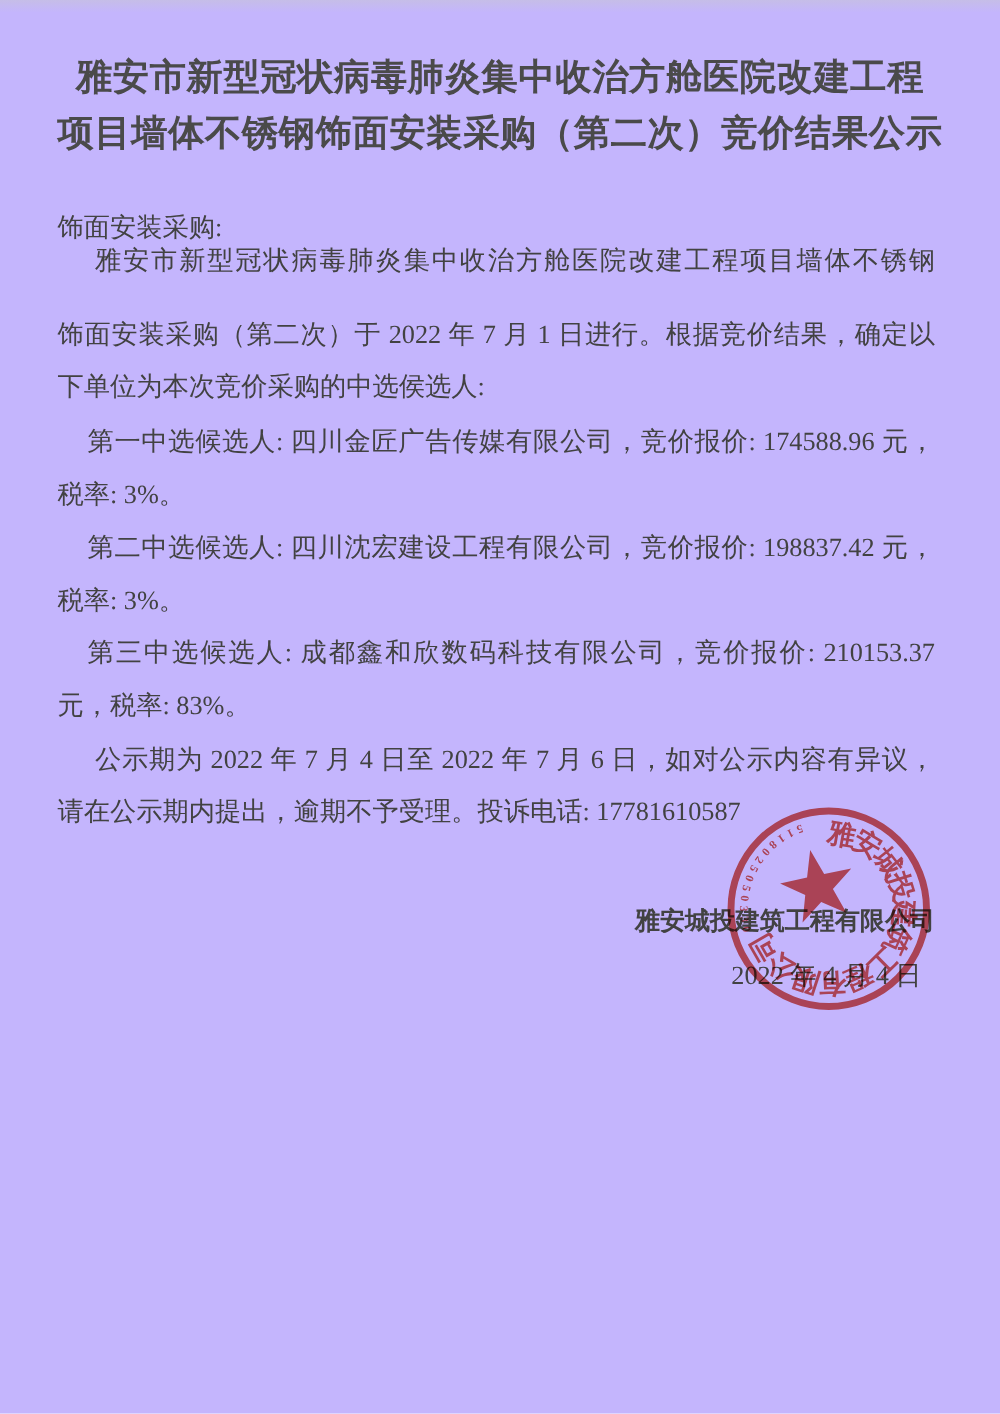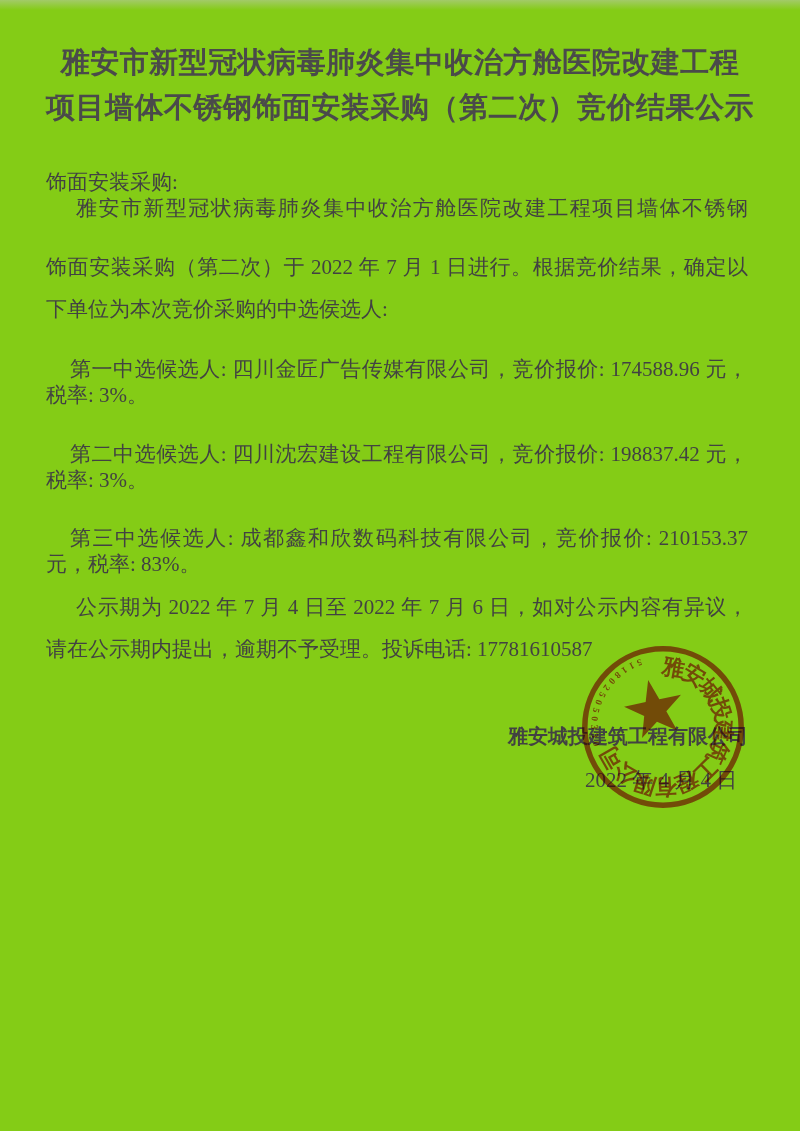--- a/index.html
+++ b/index.html
@@ -1,19 +1,19 @@
 <!DOCTYPE html>
 <html><head>
 <meta charset="utf-8">
 <style>
   html,body{margin:0;padding:0;background:#ffffff;}
   .page{
     position:relative;
     width:800px;height:1131px;
-    background:#84cc16;
+    background:#c4b5fd;
     overflow:hidden;
     font-family:"Liberation Serif","DejaVu Serif",serif;
     color:#414141;
   }
   .scan-edge-top{
     position:absolute;left:0;top:0;width:800px;height:10px;
     background:linear-gradient(to bottom, rgba(200,200,205,.45), rgba(255,255,255,0));
     pointer-events:none;
   }
   .doc-title{
@@ -30,21 +30,21 @@
     font-size:21px;line-height:24px;
     white-space:nowrap;
     color:#424242;
   }
   .just{
     white-space:normal;
     text-align:justify;
     text-align-last:justify;
   }
   .ind-lg{text-indent:30px;}
-  .ind-sm{text-indent:24px;margin-top:16px;}
+  .ind-sm{text-indent:24px;}
   .signature-line{
     position:absolute;right:52px;top:723px;
     font-size:20px;white-space:nowrap;color:#424242;font-weight:bold;
   }
   .date-line{
     position:absolute;left:585px;top:766px;
     font-size:21px;white-space:nowrap;color:#424242;
   }
   .seal{
     position:absolute;left:574px;top:642px;

